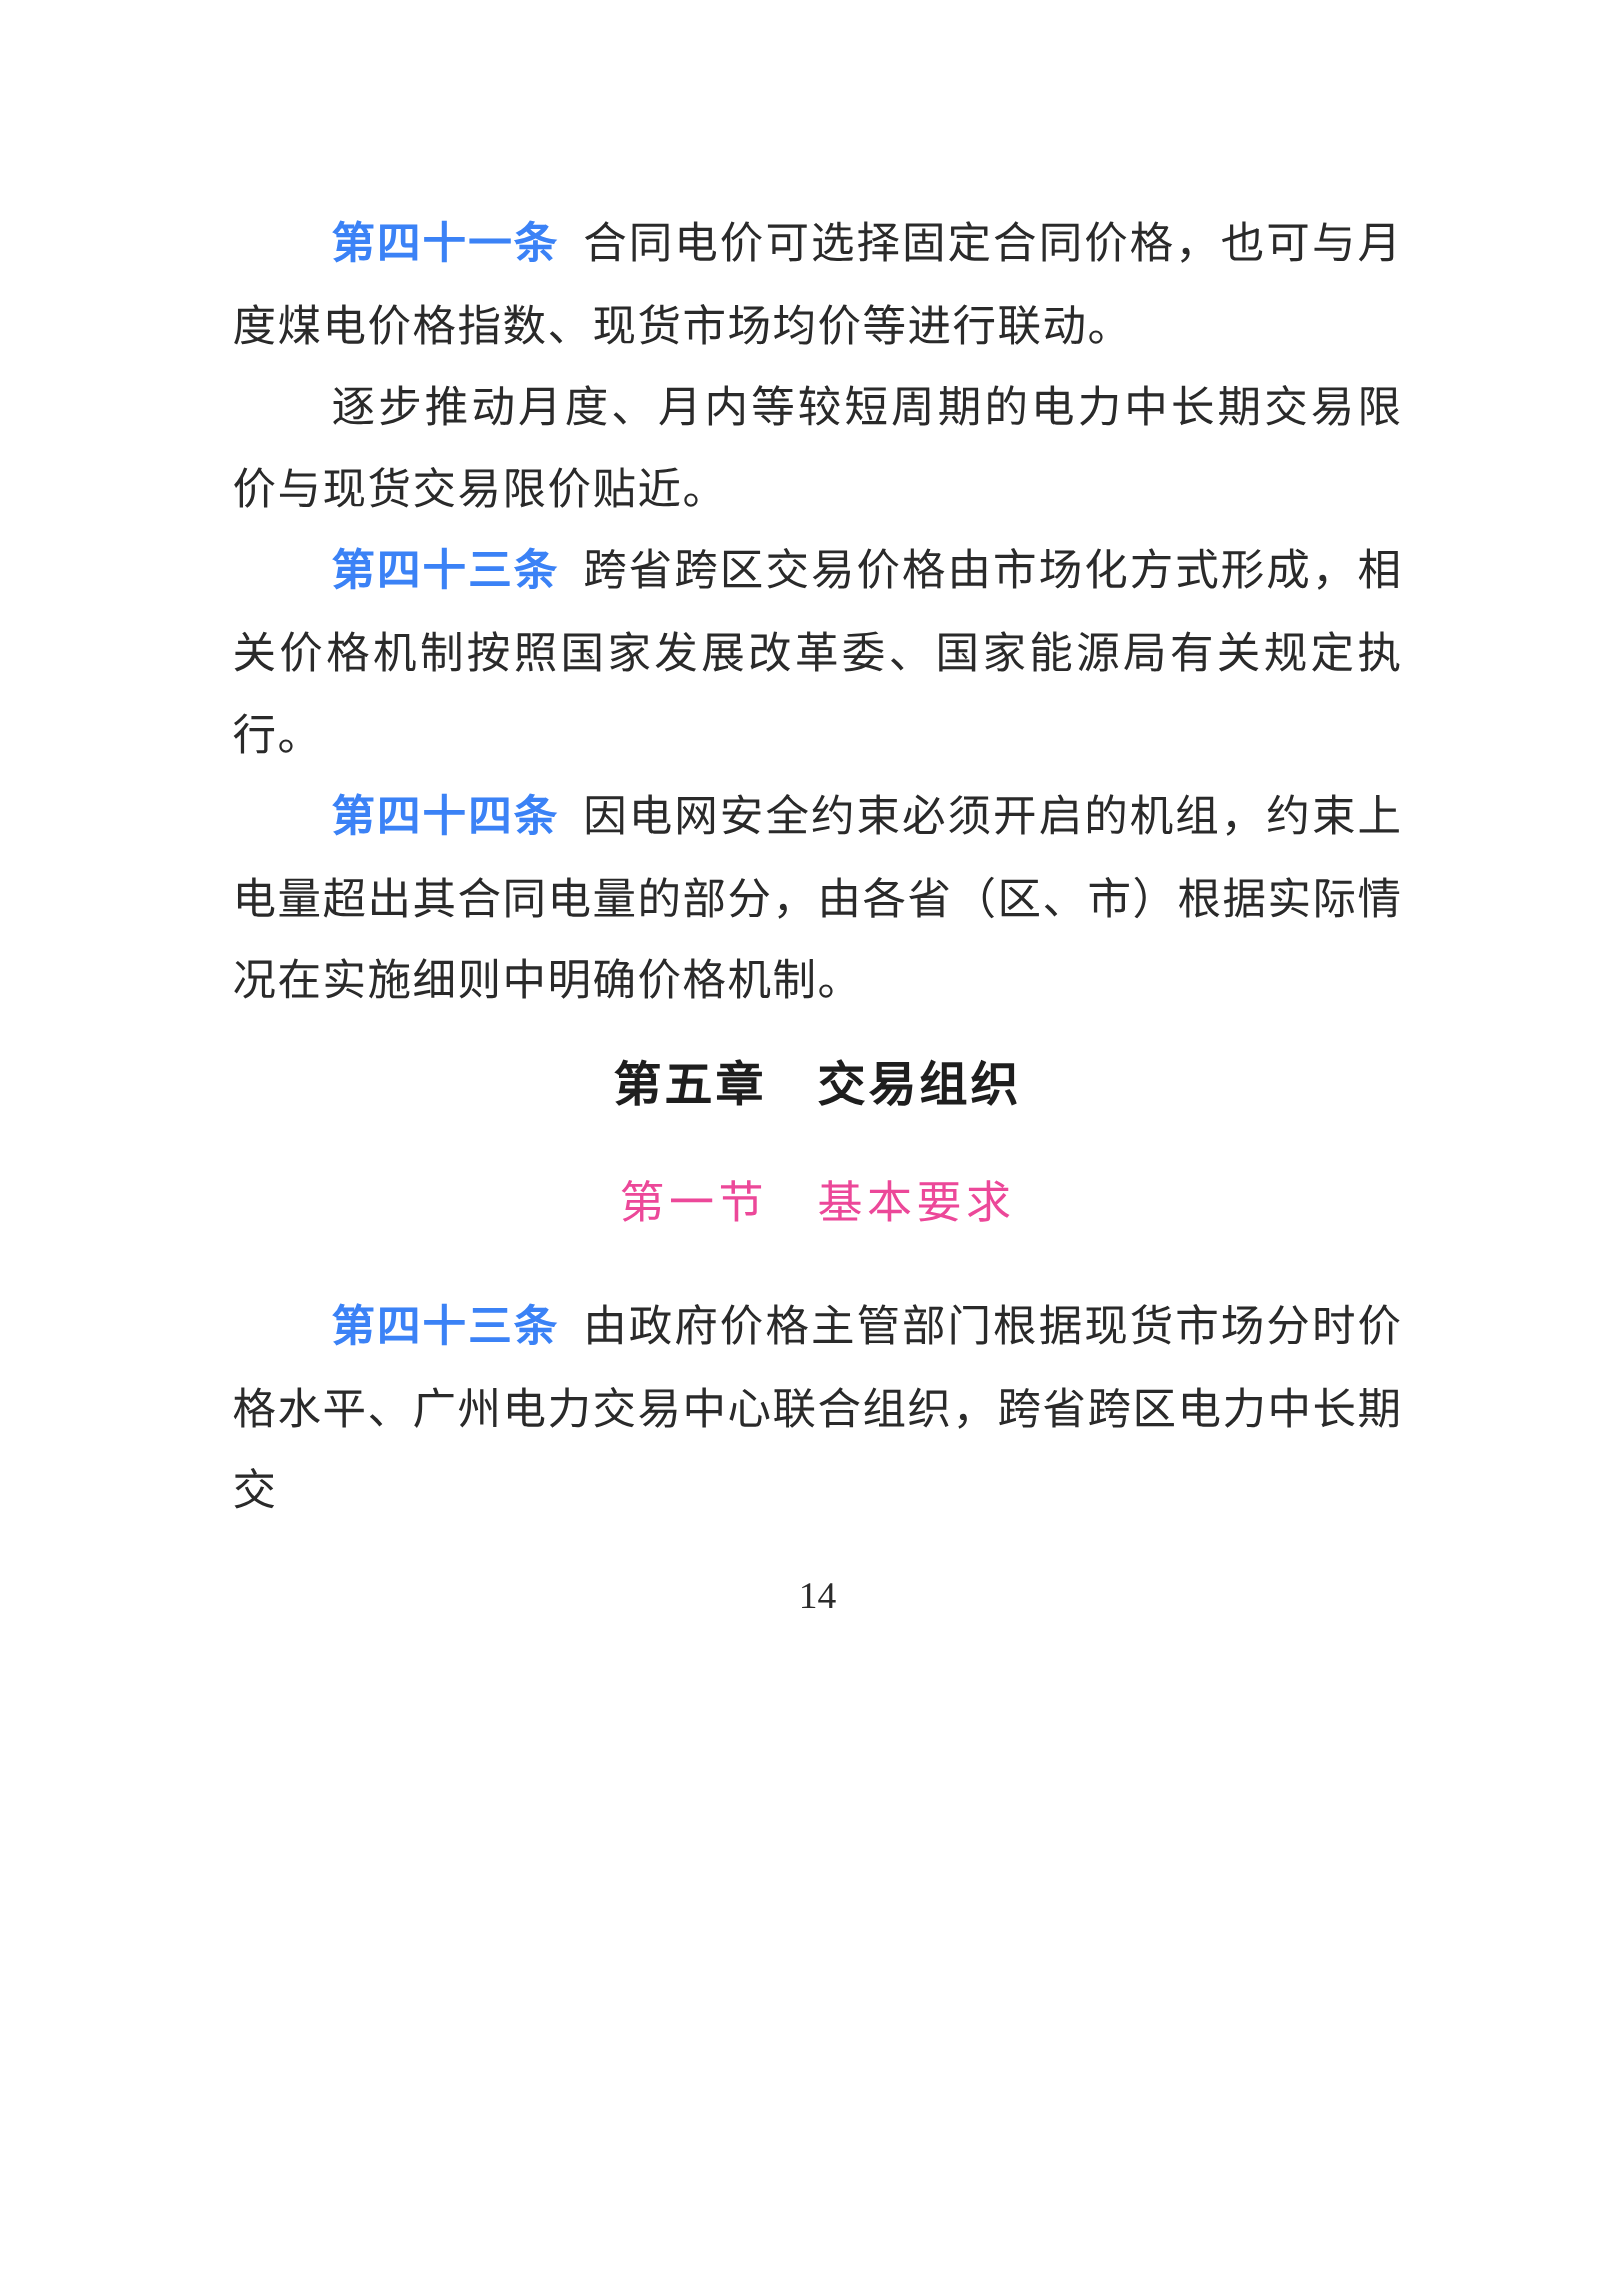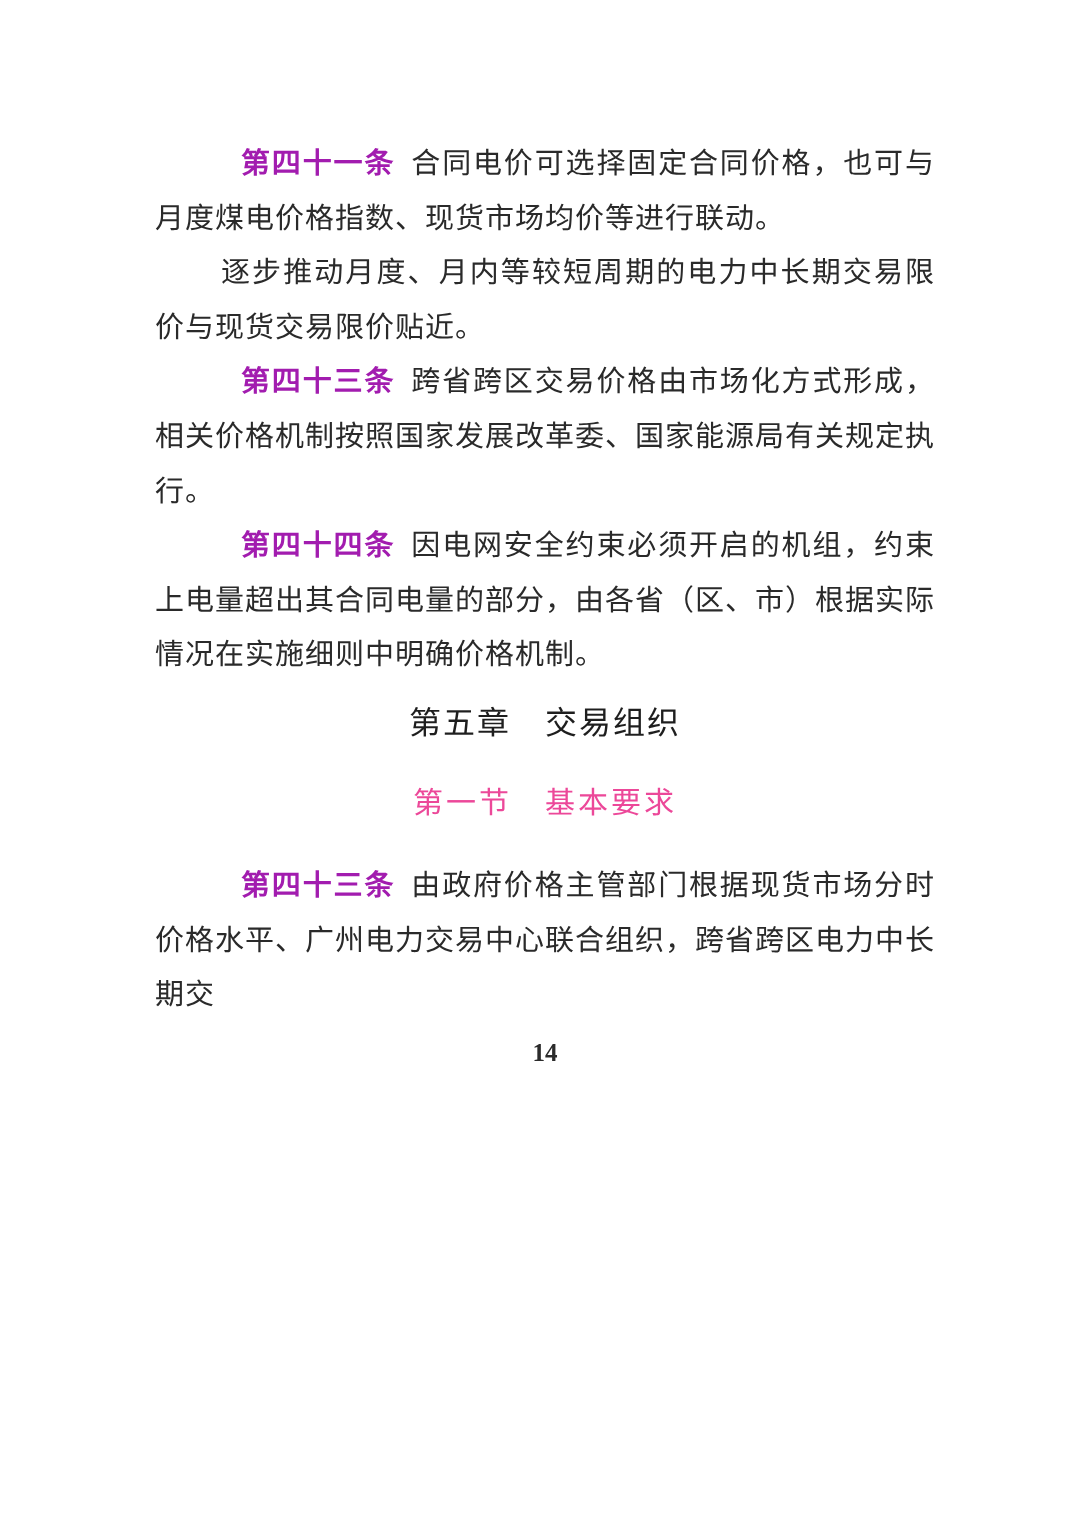--- a/index.html
+++ b/index.html
@@ -33,28 +33,27 @@
     font-size: 29px;
     line-height: 54.6px;
     letter-spacing: 1px;
     text-align: justify;
     text-indent: 66px;
     color: var(--ink);
   }
   .art-label {
     font-weight: 700;
     margin-right: 16px;
-    color: #a21caf;
-    margin-left: 20px;
+    color: #3b82f6;
   }
   .chapter {
     margin: 14px 0 0 0;
     font-size: 32px;
     line-height: 54px;
-    font-weight: 400;
+    font-weight: 700;
     text-align: center;
     text-indent: 0;
     letter-spacing: 2px;
     color: #1e1e1e;
     font-family: "Liberation Sans", "DejaVu Sans", sans-serif;
   }
   .section {
     margin: 26px 0 0 0;
     font-size: 30px;
     line-height: 54px;
@@ -62,28 +61,27 @@
     text-align: center;
     text-indent: 0;
     letter-spacing: 3px;
     color: #ec4899;
     font-family: "Liberation Serif", "DejaVu Serif", serif;
   }
   .para.closing {
     margin-top: 28px;
   }
   .page-number {
-    margin-top: 11px;
+    margin-top: 23px;
     font-size: 25px;
     line-height: 40px;
     letter-spacing: 0;
     text-align: center;
     text-indent: 0;
     color: #2b2b2b;
-    font-weight: bold;
   }
 </style>
 </head>
 <body>
 
 <div class="page">
   <div class="content">
 
     <p class="para"><span class="art-label">第四十一条</span><span>合同电价可选择固定合同价格，也可与月度煤电价格指数、现货市场均价等进行联动。</span></p>
 

